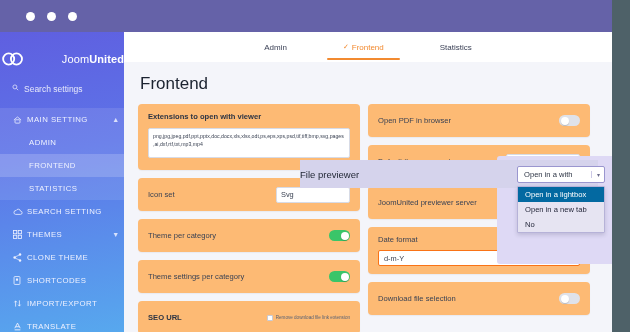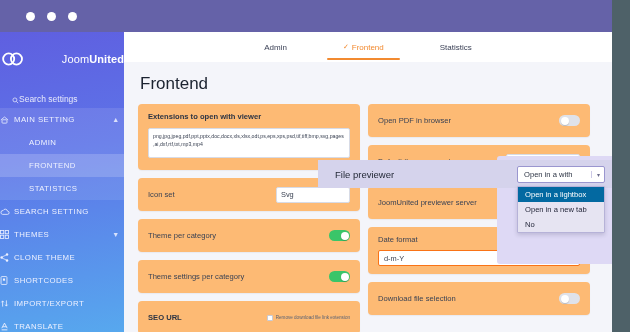--- a/index.html
+++ b/index.html
@@ -48,30 +48,30 @@
   .brand-mark { width: 26px; height: 14px; flex: none; }
   .brand-text {
     font-size: 11px; letter-spacing: .1px; color: #fff;
     white-space: nowrap;
   }
   .brand-text b { font-weight: 700; }
 
   .search-row {
     position: absolute; left: 0; top: 52px;
     width: 124px; height: 20px;
-    display: flex; align-items: flex-end; 
+    display: flex; align-items: flex-start; gap: 5px;
     padding-left: 12px;
     font-size: 8.5px; color: #e7e9fb;
   }
   .search-row svg { flex: none; }
 
   .nav { position: absolute; left: 0; top: 76px; width: 124px; }
   .nav-item {
     display: flex; align-items: center;
-    height: 23px; 
+    height: 23px; padding-left: 13px;
     font-size: 7.8px; letter-spacing: .45px;
     color: #eef1ff; white-space: nowrap;
   }
   .nav-item .ico { width: 14px; flex: none; display: flex; align-items: center; }
   .nav-item .lbl { flex: 1; }
   .nav-item .chev { width: 16px; flex: none; text-align: center; font-size: 7px; opacity: .85; }
   .nav-item.group { background: rgba(255,255,255,.10); }
   .nav-item.sub { padding-left: 29px; background: rgba(255,255,255,.10); }
   .nav-item.sub.active { background: rgba(255,255,255,.26); }
   .nav-item.sub.dim { background: rgba(255,255,255,.10); }
@@ -166,25 +166,25 @@
 
   .chk-wrap { display: flex; align-items: center; gap: 3px; }
   .chk-box {
     width: 6px; height: 6px; border: 1px solid #c6cbd8;
     border-radius: 1px; background: #fff; flex: none;
   }
   .chk-lbl { font-size: 4.6px; color: #5a6274; white-space: nowrap; }
 
   
   .overlay-bar {
-    position: absolute; left: 318px; top: 160px;
+    position: absolute; left: 300px; top: 160px;
     width: 298px; height: 28px;
     background: #d5d3ec;
     display: flex; align-items: center;
-    padding-left: 17px;
+    padding-left: 0;
     z-index: 30;
   }
   .overlay-bar .ov-title { font-size: 9.5px; color: #242a38; }
 
   .dd-trigger {
     position: absolute; left: 517px; top: 166px;
     width: 88px; height: 17px; z-index: 32;
     background: #fff; border: 1px solid #9a96cf; border-radius: 2px;
     display: flex; align-items: center; justify-content: space-between;
     padding: 0 4px 0 6px;

